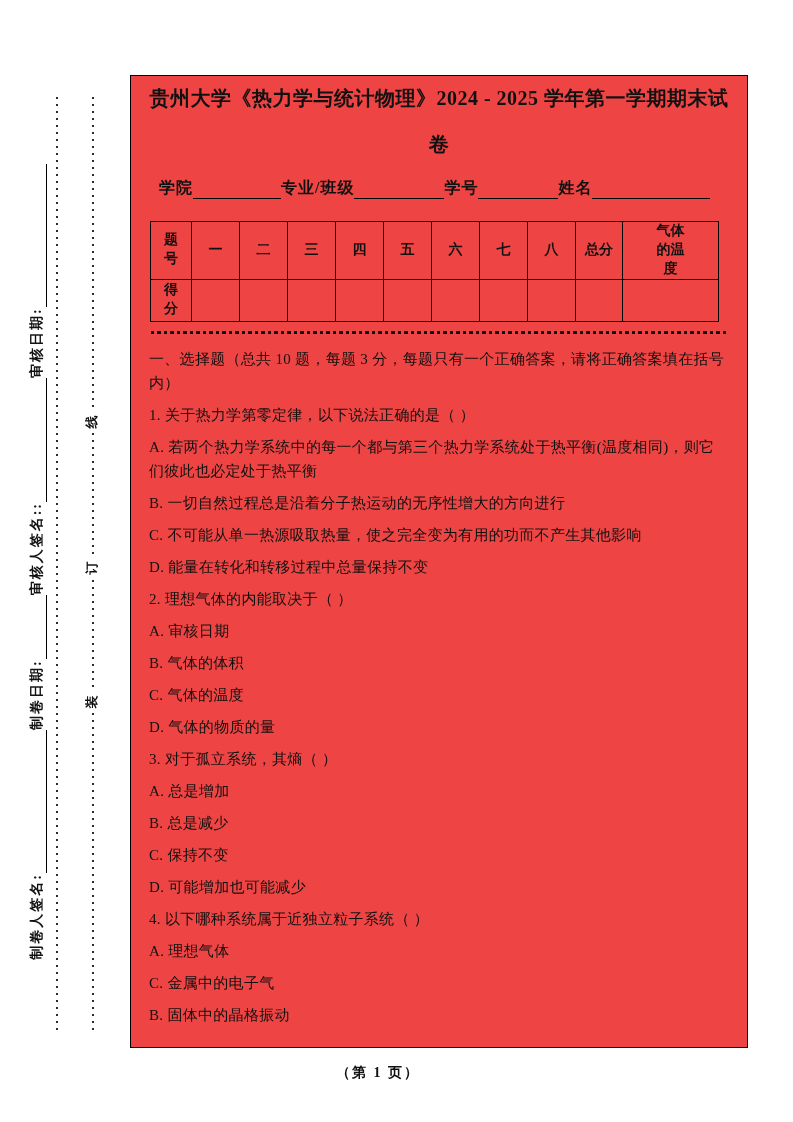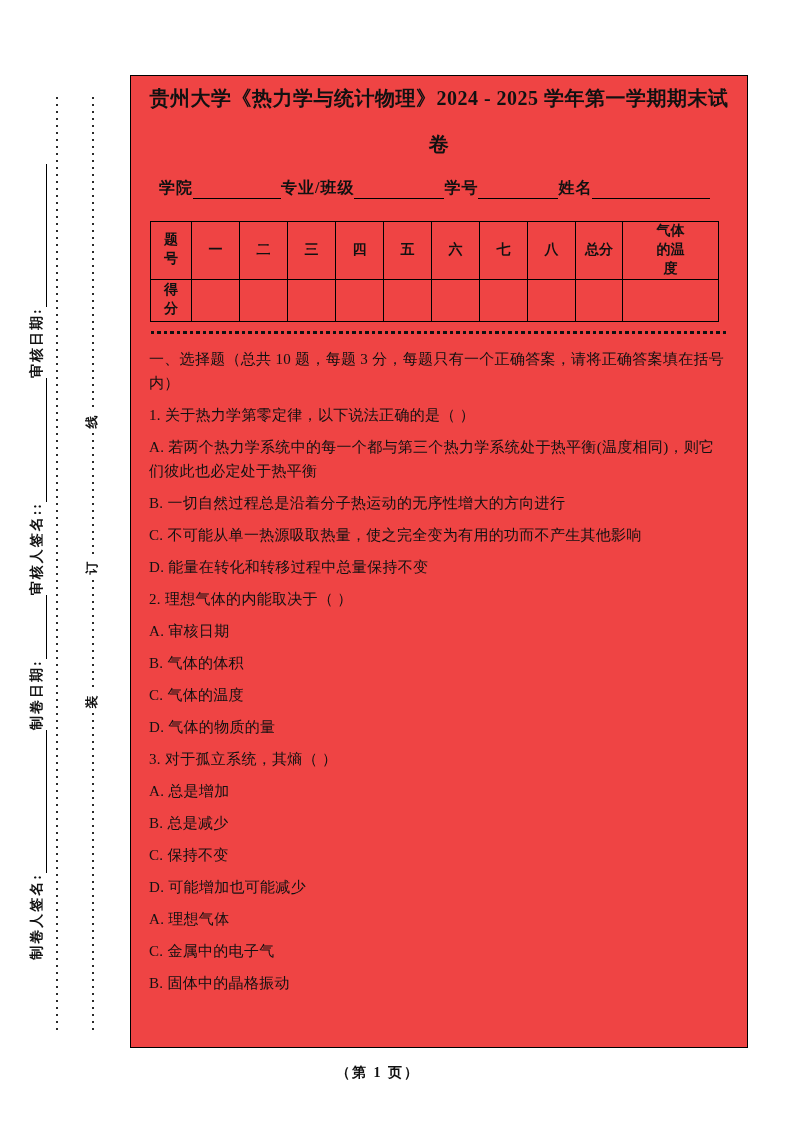--- a/index.html
+++ b/index.html
@@ -165,20 +165,21 @@
       <div class="q-line">B.  气体的体积</div>
       <div class="q-line">C.  气体的温度</div>
       <div class="q-line">D.  气体的物质的量</div>
 
       <div class="q-line">3.  对于孤立系统，其熵（  ）</div>
       <div class="q-line">A.  总是增加</div>
       <div class="q-line">B.  总是减少</div>
       <div class="q-line">C.  保持不变</div>
       <div class="q-line">D.  可能增加也可能减少</div>
 
+      <div class="q-line">4.  以下哪种系统属于近独立粒子系统（  ）</div>
       <div class="q-line">A.  理想气体</div>
       <div class="q-line">C.  金属中的电子气</div>
       <div class="q-line">B.  固体中的晶格振动</div>
     </div>
   </div>
 
   <div class="footer">（第 1 页）</div>
 </div>
 
 </body></html>

